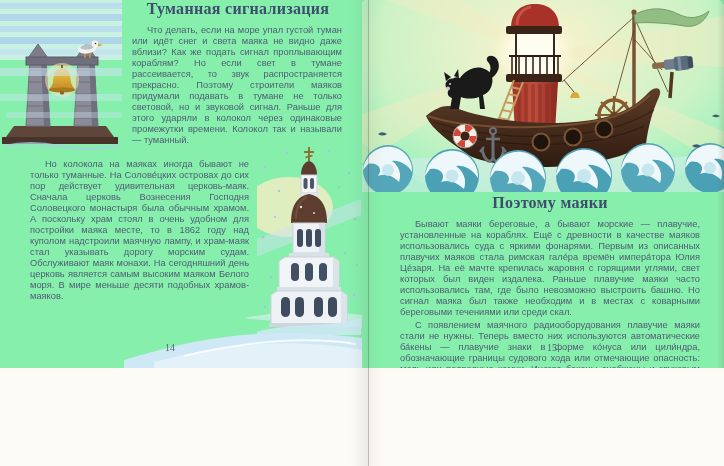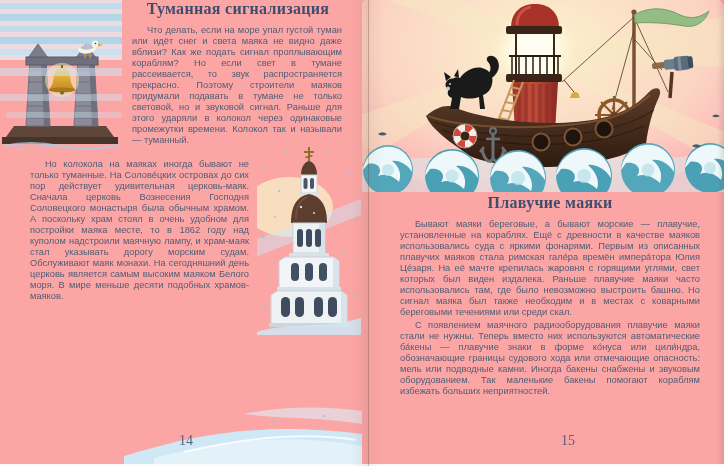--- a/index.html
+++ b/index.html
@@ -1,39 +1,39 @@
 <!DOCTYPE html>
 <html><head>
 <meta charset="utf-8">
 <style>
   html,body{margin:0;padding:0;background:#e8e6df;}
   .spread{position:relative;width:724px;height:466px;background:#fcfbf6;overflow:hidden;
           font-family:"Liberation Sans",sans-serif;}
-  .page{position:absolute;top:0;height:464px;overflow:hidden;background:#fca5a5;}
+  .page{position:absolute;top:0;height:368px;overflow:hidden;background:#86efac;}
   .page-left{left:0;width:362px;}
   .page-right{left:362px;width:362px;}
   .page-right::after{content:"";position:absolute;right:0;top:0;width:7px;height:100%;
           background:linear-gradient(90deg,rgba(0,0,0,0),rgba(100,90,70,.16));}
   .gutter{position:absolute;left:350px;top:0;width:34px;height:466px;pointer-events:none;
           background:linear-gradient(90deg,rgba(90,80,65,0) 0%,rgba(90,80,65,.07) 40%,
           rgba(90,80,65,.10) 50%,rgba(90,80,65,.05) 60%,rgba(90,80,65,0) 100%);z-index:30;}
   .gutter::after{content:"";position:absolute;left:18px;top:0;width:1px;height:100%;
           background:rgba(70,58,45,.28);}
   .content-l{position:relative;padding:0 18px 0 28px;z-index:2;}
   h2.title{font-family:"Liberation Serif",serif;font-weight:600;color:#3e4d6e;
           font-size:16px;letter-spacing:.3px;text-align:center;margin:0 0 7px 0;}
   .t1{margin-top:30px;}
   p.body{margin:2px;text-indent:1.6em;font-size:9.3px;line-height:11px;color:#4f5d75;
           text-align:justify;}
   .illo{position:relative;}
   .illo-bell{float:left;width:122px;height:150px;margin:0 10px 4px -28px;}
   .sec2{margin-top:13px;}
   .illo-church{float:right;width:104px;height:190px;margin:-14px -17px 0 8px;}
   .pagenum{position:absolute;bottom:15px;left:0;width:340px;text-align:center;
-          font-family:"Liberation Serif",serif;font-size:14px;color:#56637c;z-index:10;margin-left:16px;}
+          font-family:"Liberation Serif",serif;font-size:10px;color:#56637c;z-index:10;}
   .pagenum-right{width:352px;left:14px;}
   .corner-wave{position:absolute;right:0;bottom:0;width:238px;height:60px;z-index:1;}
   .illo-ship{width:362px;height:192px;margin-bottom:2px;}
   .content-r{position:relative;padding:0 22px 0 36px;z-index:2;}
   svg{display:block;}
 </style>
 </head>
 <body>
 
 <div class="spread">
@@ -373,21 +373,21 @@
         </g>
         <g fill="#3f5f6e">
           <path d="M16,134 q4,-3.5 9,0 q-4.5,3 -9,0"></path>
           <path d="M330,146 q4,-3.5 9,0 q-4.5,3 -9,0"></path>
           <path d="M350,116 q3.5,-3 8,0 q-4,2.6 -8,0"></path>
         </g>
       </svg>
     </div>
 
     <div class="content-r">
-      <h2 class="title">Плавучие маяки</h2>
+      <h2 class="title">Поэтому маяки</h2>
       <p class="body">Бывают маяки береговые, а бывают морские — плавучие, установленные на кораблях. Ещё с древности в качестве маяков использовались суда с яркими фонарями. Первым из описанных плавучих маяков стала римская гале́ра времён импера́тора Юлия Це́заря. На её мачте крепилась жаровня с горящими углями, свет которых был виден издалека. Раньше плавучие маяки часто использовались там, где было невозможно выстроить башню. Но сигнал маяка был также необходим и в местах с коварными береговыми течениями или среди скал.</p>
       <p class="body">С появлением маячного радиооборудования плавучие маяки стали не нужны. Теперь вместо них используются автоматические ба́кены — плавучие знаки в форме ко́нуса или цили́ндра, обозначающие границы судового хода или отмечающие опасность: мель или подводные камни. Иногда бакены снабжены и звуковым оборудованием. Так маленькие бакены помогают кораблям избежать больших неприятностей.</p>
     </div>
 
     <div class="pagenum pagenum-right">15</div>
   </div>
 
   <div class="gutter"></div>
 </div>
 

